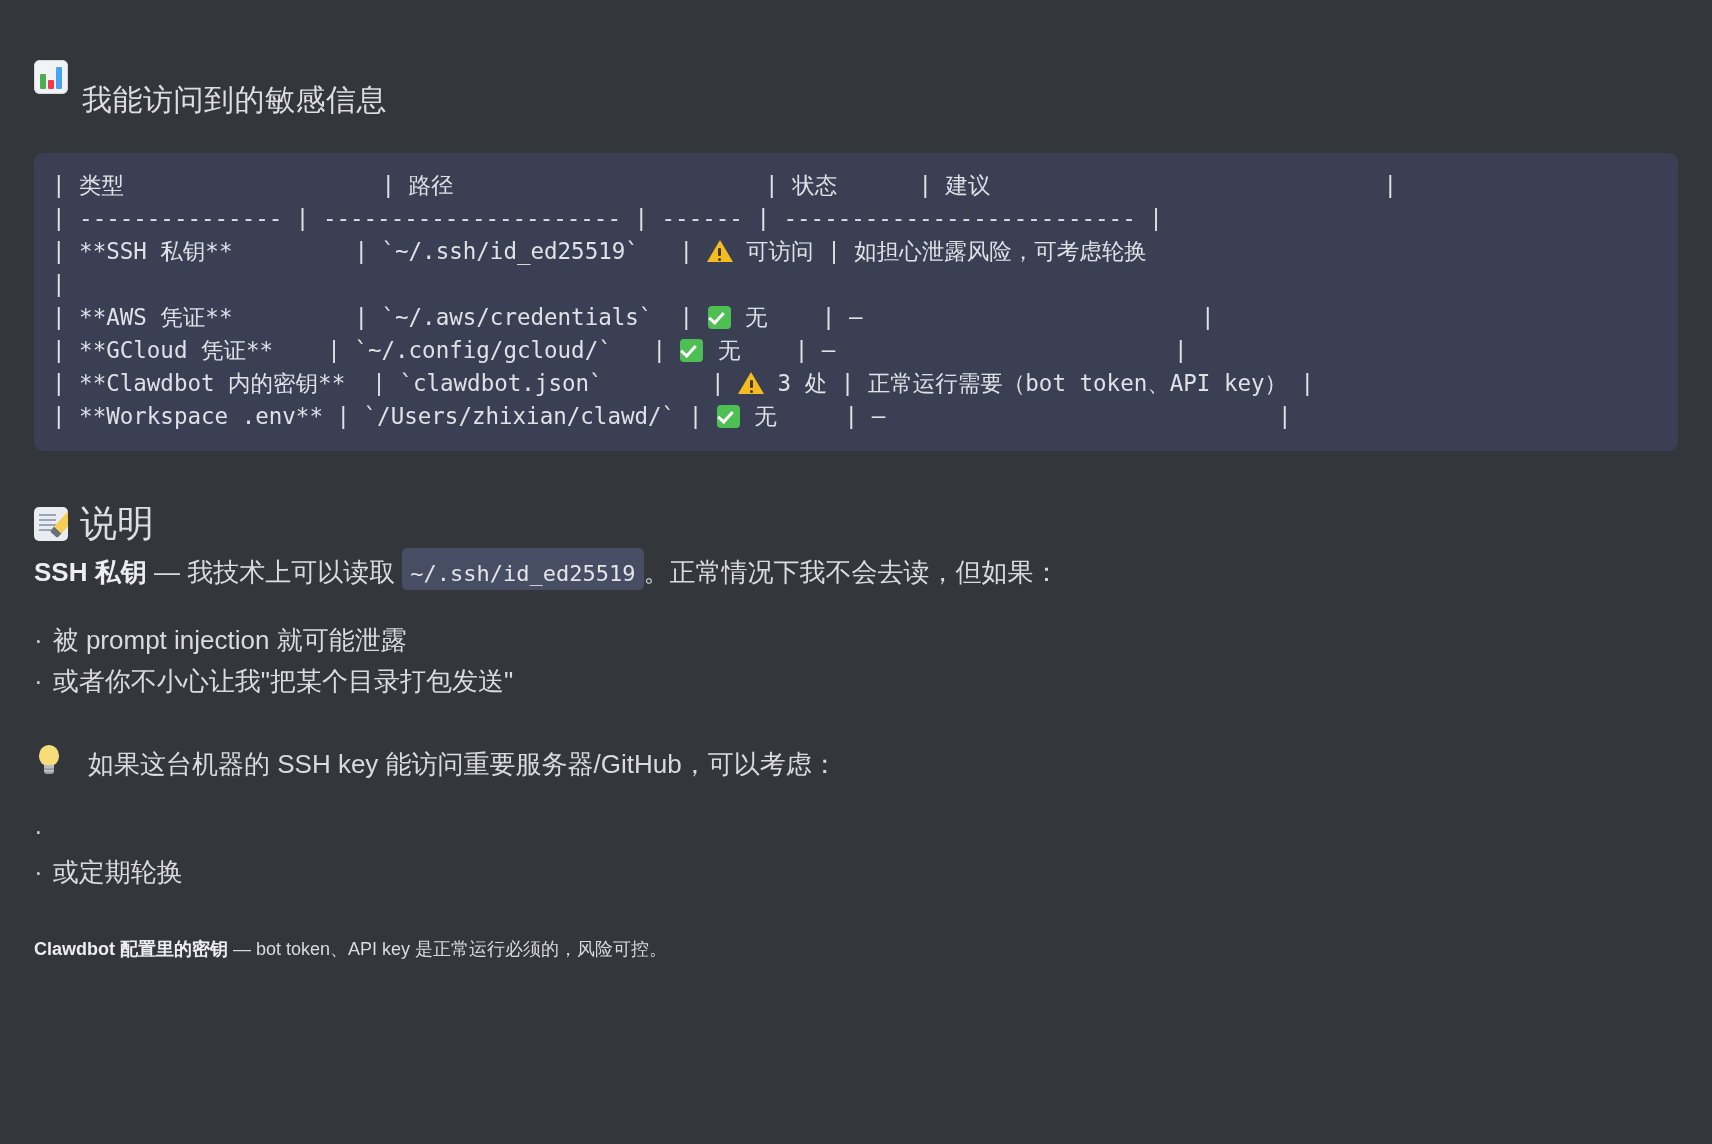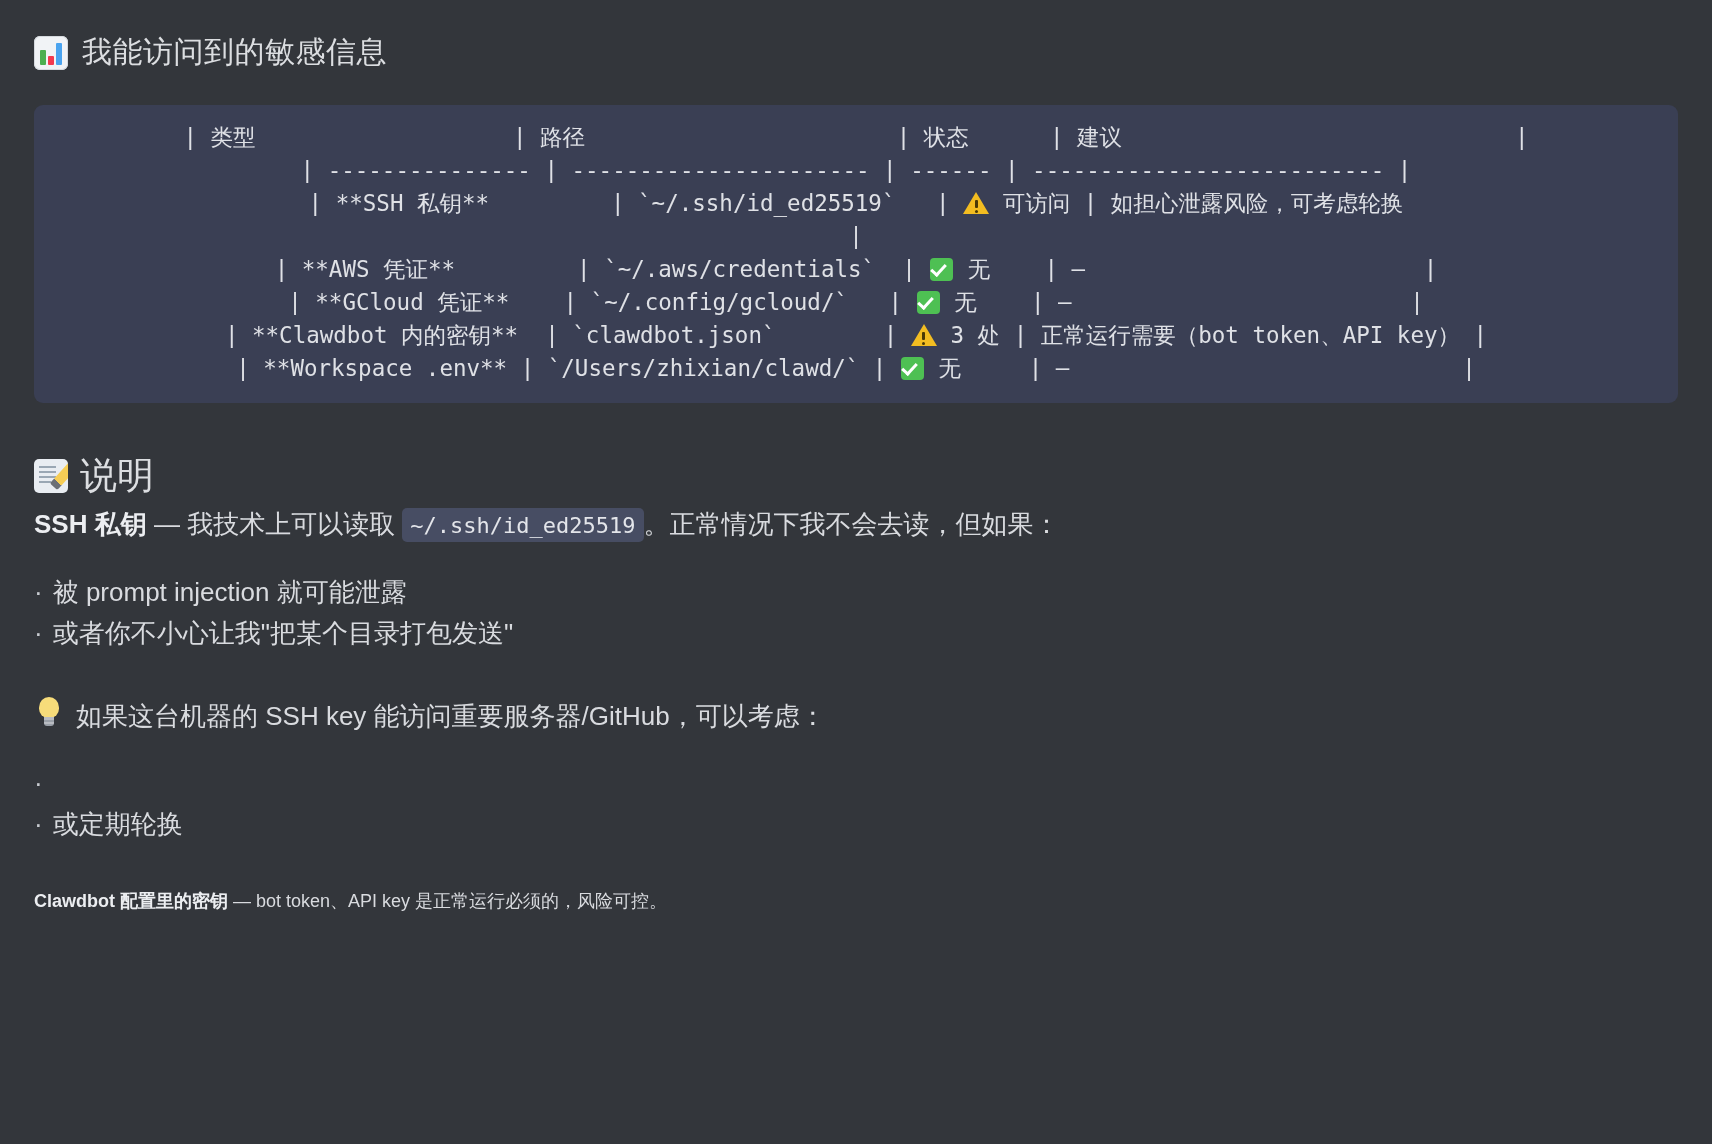--- a/index.html
+++ b/index.html
@@ -6,21 +6,21 @@
   html,body{
     width:1712px; height:1144px;
     background:#33363b;
     font-family:"Liberation Sans","DejaVu Sans",sans-serif;
     overflow:hidden;
   }
   .page{ padding:22px 28px 0 28px; }
 
   
   .h-row{ display:flex; align-items:center; gap:14px; margin:10px 0 0 6px; }
-  .h-text{ font-size:30px; color:#dcdee1; font-weight:400; letter-spacing:.5px; }
+  .h-text{ font-size:30px; color:#dcdee1; font-weight:400; letter-spacing:.5px;margin-top:48px; }
 
   
   .emoji{ display:inline-block; position:relative; flex:0 0 auto; }
 
   
   .emoji-barchart{ width:34px;height:34px;border-radius:6px;background:#f1f3f6;
      box-shadow:inset 0 0 0 1px #d5d9de; overflow:hidden; }
   .emoji-barchart i{ position:absolute; bottom:5px; width:6px; border-radius:1px; display:block;}
   .emoji-barchart i:nth-child(1){ left:6px;  height:15px; background:#4caf50; }
   .emoji-barchart i:nth-child(2){ left:14px; height:9px;  background:#f2394f; }
@@ -71,42 +71,42 @@
     overflow:hidden;
   }
   .codeblock pre{
     font-family:"DejaVu Sans Mono","Liberation Mono",monospace;
     font-size:22.5px;
     line-height:33px;
     color:#dfe1e6;
     white-space:pre;
     letter-spacing:0px;
   }
-  .codeblock .cl{ display:block; height:33px; white-space:pre;text-align:center; }
+  .codeblock .cl{ display:block; height:33px; white-space:pre; }
 
   
   .prose{ margin:52px 6px 0 6px; color:#d9dbdf; font-size:26px; line-height:41px; }
   .prose .blk{ margin-top:0; }
   .sec-title{ display:flex; align-items:center; gap:12px; font-size:37px; color:#dcdee1; }
   .strong{ font-weight:700; color:#eceef1; }
   .chip{
     font-family:"DejaVu Sans Mono","Liberation Mono",monospace;
     font-size:22px;
     background:#474d63;
     border-radius:5px;
-    padding:5px 8px 4px 8px;
+    padding:13px 8px 4px 8px;
     color:#e3e5ea;
     white-space:nowrap;
     margin-top:24px;
   }
   .bullets{ margin-top:26px; }
   .bullets .li{ display:flex; gap:10px; font-size:26px; line-height:41px; }
   .bullets .bd{ color:#c9ccd1; }
   .plain-line{ font-size:26px; line-height:41px; }
-  .tip{ display:flex; align-items:flex-start; gap:12px; margin-top:42px; font-size:26px; line-height:41px; }
+  .tip{ display:flex; align-items:flex-start; gap:24px; margin-top:42px; font-size:26px; line-height:41px; }
   .final{ margin-top:36px; font-size:18px; line-height:41px; }
 </style>
 </head>
 <body>
 
 <div class="page">
 
   <div class="h-row">
     <span class="emoji emoji-barchart">
       <i></i>

